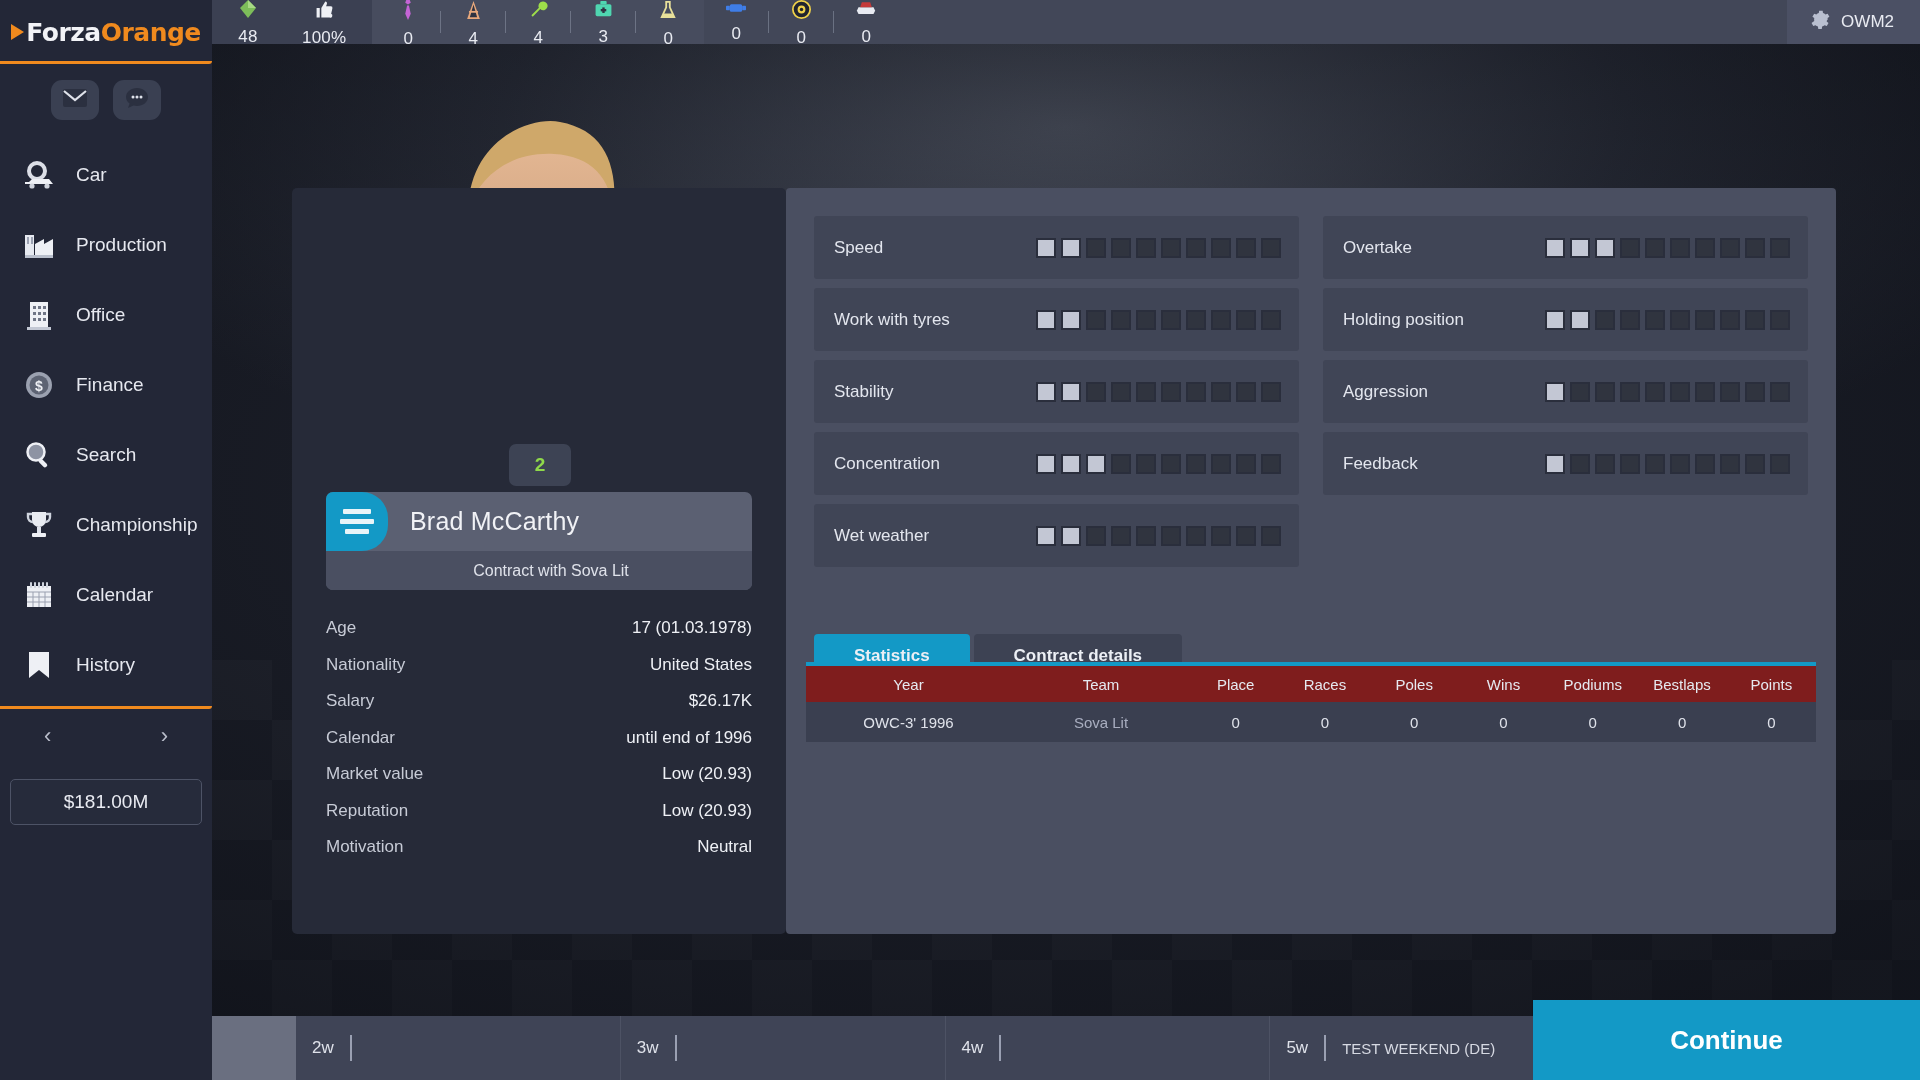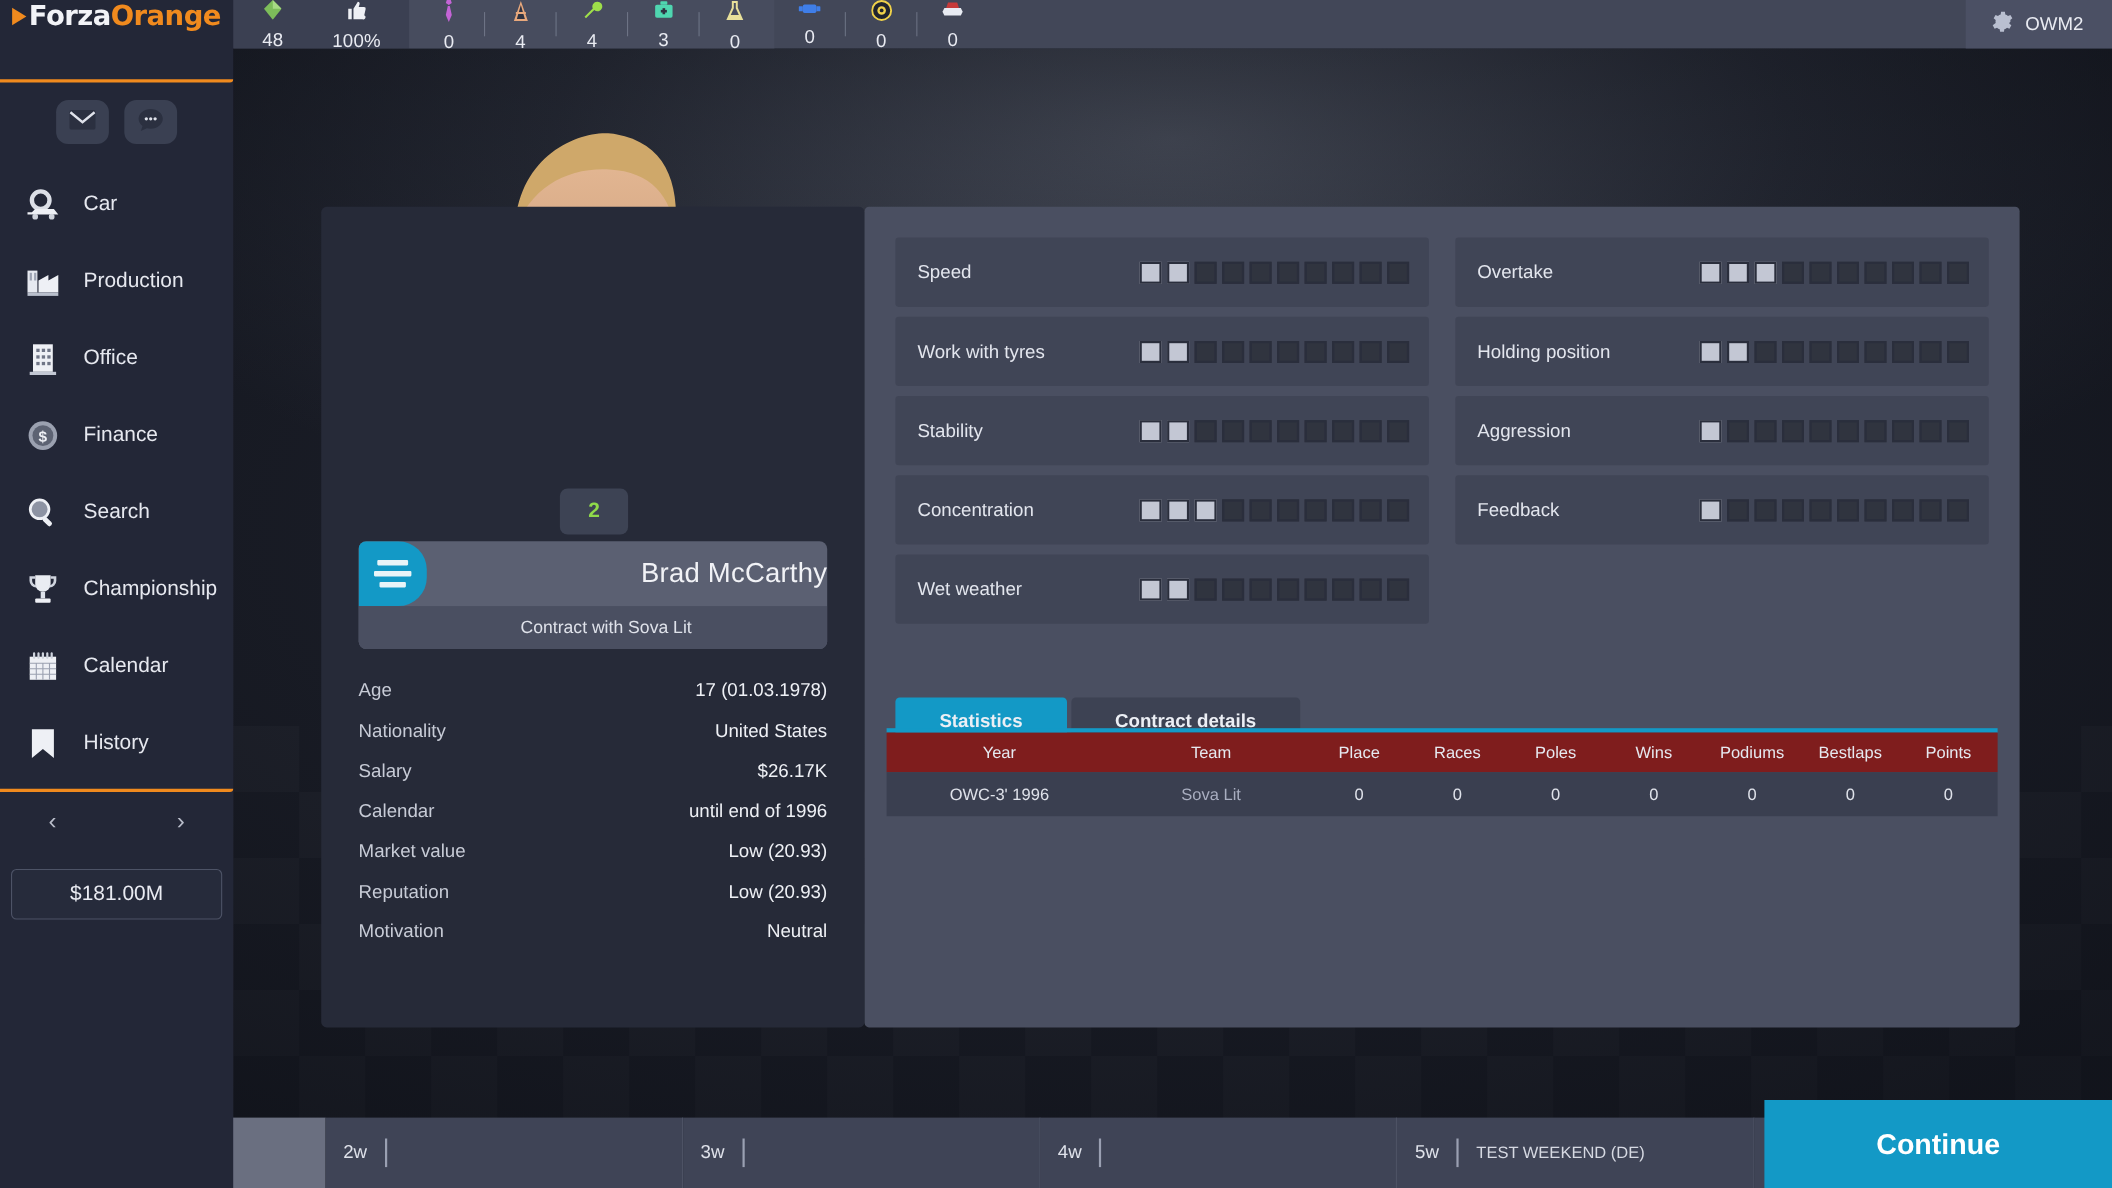--- a/index.html
+++ b/index.html
@@ -50,21 +50,21 @@
     margin-left:auto; display:flex; align-items:center; gap:11px;
     padding: 0 26px 0 22px; height:44px; background:#4b5064; color:#e9ebf2; font-size:17px;
   }
 
   
   .sidebar {
     position: absolute; left:0; top:0; width:212px; height:1080px;
     background:#232737; z-index:5;
   }
   .logo-wrap{
-    height:75px; display:flex; align-items:flex-start; justify-content:center;
+    height:64px; display:flex; align-items:center; justify-content:center;
     position:relative;
   }
   .logo{
     font-family:"DejaVu Sans", sans-serif;
     font-weight:bold; font-size:25px; letter-spacing:-.5px;
     display:flex; align-items:center;
   }
   .logo .w{color:#f2f3f7;} .logo .o{color:#f08a1e;}
   .logo .flag{
     width:0;height:0;border-left:13px solid #f08a1e;
@@ -107,21 +107,21 @@
   .rank-badge{
     position:absolute; left:509px; top:444px; width:62px; height:42px;
     background:#3d4354; border-radius:7px;
     display:flex; align-items:center; justify-content:center;
     color:#8fd94a; font-size:19px; font-weight:bold;
   }
   .name-card{
     position:absolute; left:326px; top:492px; width:426px; border-radius:7px;
     background:#5b6072; overflow:hidden;
   }
-  .name-row{ display:flex; align-items:center; height:59px;justify-content:space-between; }
+  .name-row{ display:flex; align-items:center; height:59px; }
   .name-flag{
     width:62px;height:59px;background:#1399c6;
     border-top-right-radius:26px; border-bottom-right-radius:26px;
     display:flex;align-items:center;justify-content:center;flex-direction:column;gap:5px;
   }
   .name-flag i{ display:block; height:5px; background:#e8f4f8; border-radius:1px; }
   .name-flag i:nth-child(1){width:28px;} .name-flag i:nth-child(2){width:34px;} .name-flag i:nth-child(3){width:24px;}
   .name-txt{ color:#f1f2f6; font-size:25px; padding-left:22px; letter-spacing:.2px; }
   .contract-row{
     background:#4a4f61; height:39px; display:flex; align-items:center; justify-content:center;
@@ -184,21 +184,21 @@
     display:flex; align-items:center; padding-left:18px; gap:16px;
   }
   .tl-seg{
     flex:1; background:#3f4456; color:#dfe2ea; font-size:17px;
     display:flex; align-items:center; padding-left:16px; gap:16px;
     border-right:1px solid #4d5264;
   }
   .tl-tick{ width:2px; height:26px; background:#9aa0b2; }
   .tl-ev{ color:#d6d9e2; font-size:15px; }
   .continue{
-    width:316px; background:#1399c6; color:#fff; font-size:26px; font-weight:bold;
+    width:387px; background:#1399c6; color:#fff; font-size:26px; font-weight:bold;
     display:flex; align-items:center; justify-content:center;
     position:absolute; right:0; bottom:0; height:80px;
   }
 </style>
 </head>
 <body>
 
 <div id="app">
 
   <div class="bg"></div>

